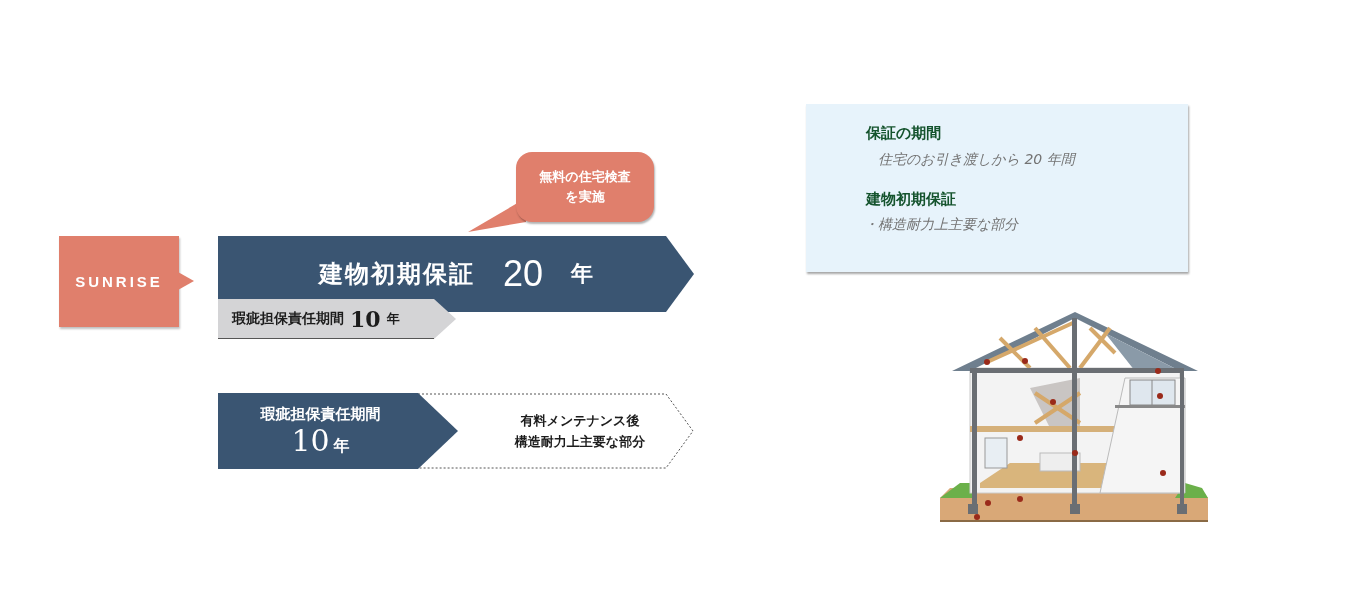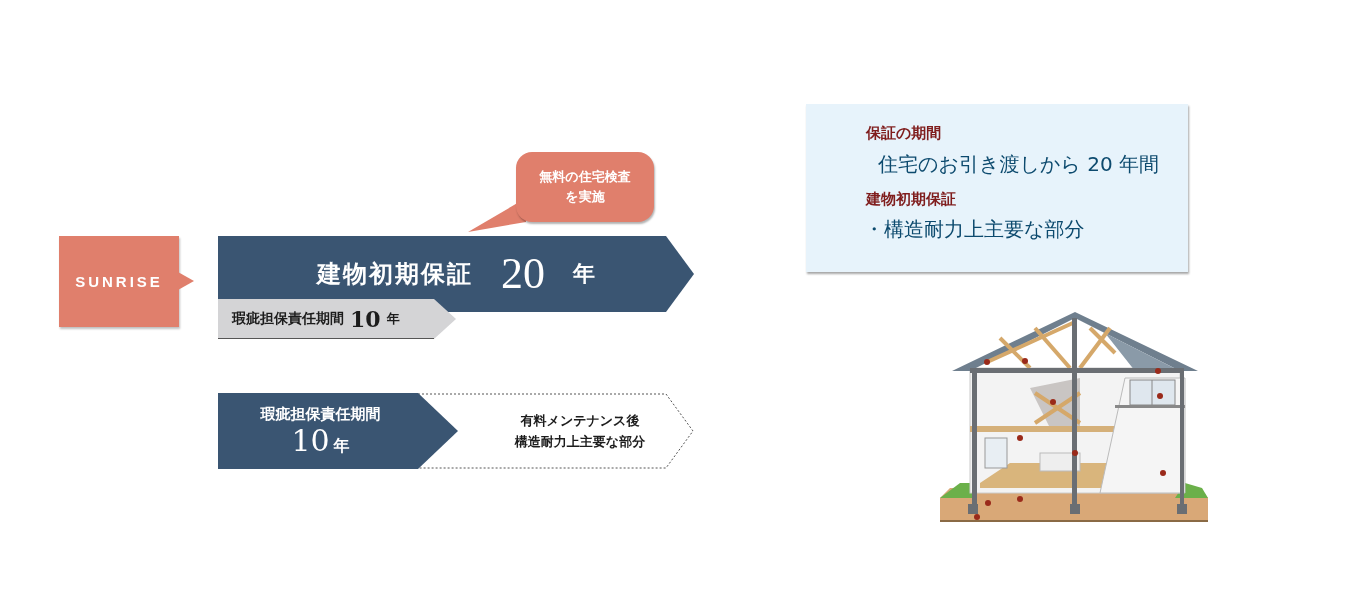--- a/index.html
+++ b/index.html
@@ -16,21 +16,21 @@
   
   .bubble { left:516px; top:152px; width:138px; height:70px; background:#e07f6c; border-radius:16px;
             box-shadow:1px 2px 2px rgba(0,0,0,0.3); display:flex; flex-direction:column; align-items:center; justify-content:center;
             color:#fff; font-weight:bold; font-size:13px; line-height:20px; }
   .bubble-tail { left:466px; top:196px; }
 
   
   .main-arrow { left:218px; top:236px; width:476px; height:76px; }
   .main-text { left:218px; top:236px; width:476px; height:76px; display:flex; align-items:center; justify-content:center; color:#fff; gap:28px; }
   .main-label { font-size:24px; font-weight:bold; letter-spacing:2px; }
-  .main-num { font-size:44px; font-family:Liberation Serif, serif; line-height:1; }
+  .main-num { font-size:36px; font-family:Liberation Sans, sans-serif; line-height:1; }
   .main-unit { font-size:22px; font-weight:bold; }
 
   
   .gray-arrow { left:218px; top:299px; width:238px; height:40px; }
   .gray-text { left:232px; top:299px; height:40px; display:flex; align-items:center; gap:6px; color:#1c1c1c; }
   .gray-label { font-size:14px; font-weight:bold; }
   .gray-num { font-size:22px; font-weight:bold; font-family:"DejaVu Serif","Liberation Serif",serif; }
   .gray-unit { font-size:13px; font-weight:bold; }
 
   
@@ -40,22 +40,22 @@
   .dark2-row { display:flex; align-items:baseline; gap:4px; }
   .dark2-num { font-size:30px; font-family:"DejaVu Serif","Liberation Serif",serif; line-height:1.1; }
   .dark2-unit { font-size:16px; font-weight:bold; }
 
   
   .dash-arrow { left:418px; top:393px; width:276px; height:76px; }
   .dash-text { left:480px; top:393px; width:200px; height:76px; display:flex; flex-direction:column; align-items:center; justify-content:center; color:#1c1c1c; font-weight:bold; font-size:13px; line-height:21px; }
 
   
   .info { left:806px; top:104px; width:382px; height:168px; background:#e7f3fb; box-shadow:1px 2px 2px rgba(0,0,0,0.35); }
-  .info-h { position:absolute; left:60px; font-size:15px; font-weight:bold; color:#7f1d1d; }
-  .info-t { position:absolute; font-size:20px; color:#0c4a6e; }
+  .info-h { position:absolute; left:60px; font-size:15px; font-weight:bold; color:#14532d; }
+  .info-t { position:absolute; font-size:14px; color:#737373;font-style:italic; }
 
   .house { left:940px; top:308px; width:270px; height:215px; }
 </style>
 </head>
 <body>
 
 <div class="abs sunrise">
   <span class="sunrise-label">SUNRISE</span>
 </div>
 <div class="abs sunrise-tail"></div>

